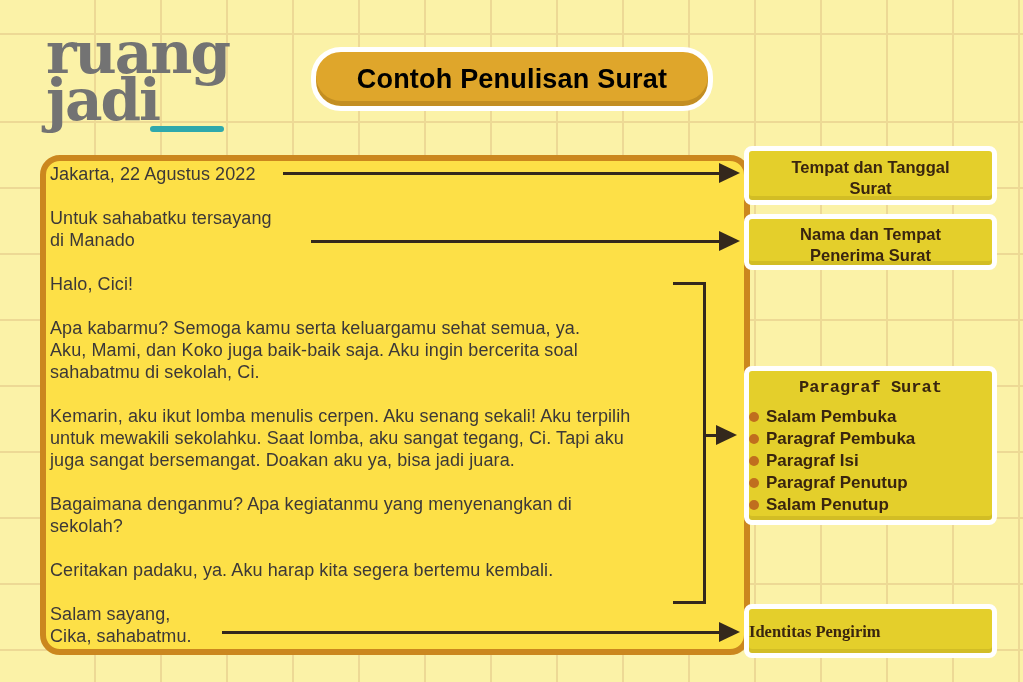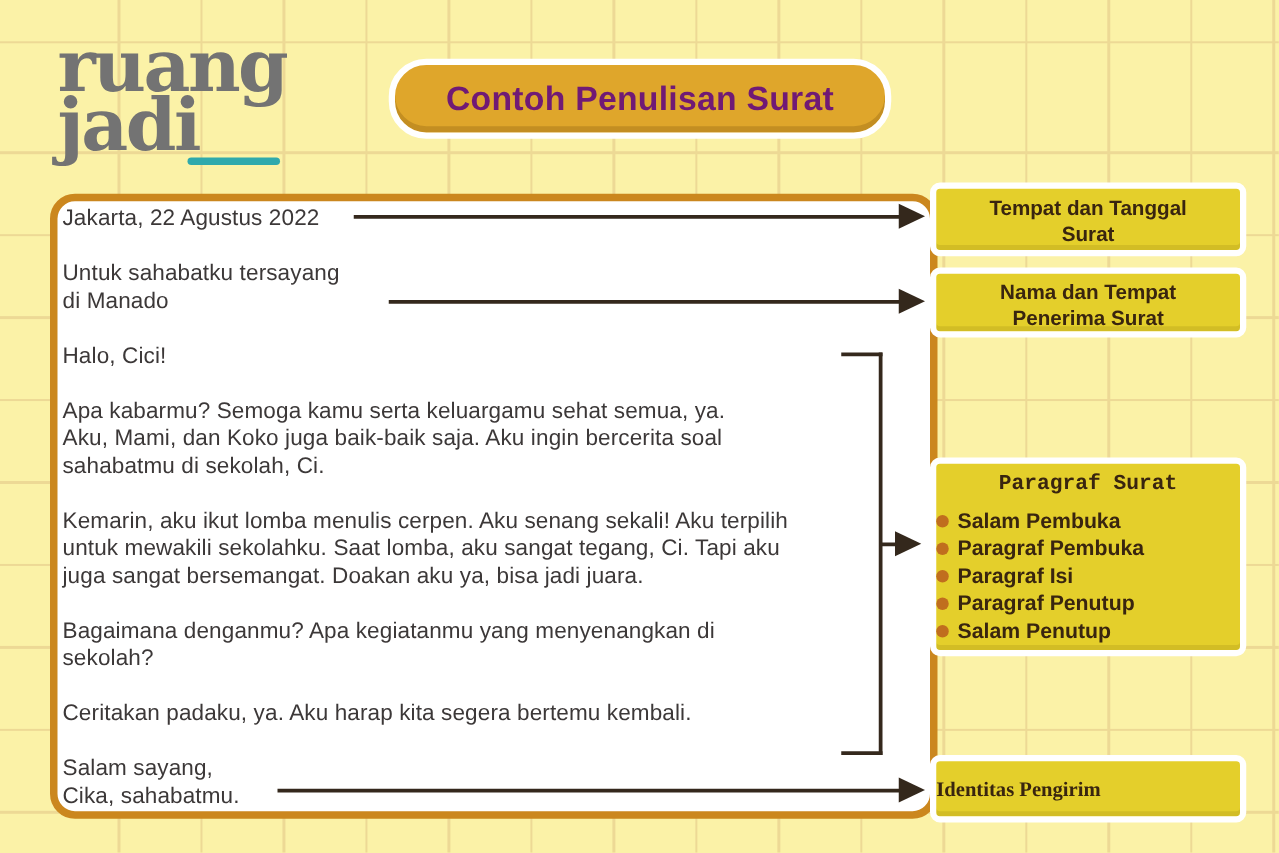--- a/index.html
+++ b/index.html
@@ -16,24 +16,24 @@
   .logo{position:absolute;left:46px;top:30px;color:#737373;
     font-family:"DejaVu Serif",serif;font-weight:bold;font-size:58px;
     line-height:47px;letter-spacing:-2px;}
   .logo-underline{position:absolute;left:104px;top:96px;width:74px;height:6px;
     background:#2FA9AC;border-radius:3px;}
   
   .title-badge{position:absolute;left:311px;top:47px;width:402px;height:64px;
     background:#DFA62B;border:5px solid #FFFFFF;border-radius:30px;box-sizing:border-box;
     box-shadow:inset 0 -5px 0 rgba(122,84,10,0.28);
     display:flex;align-items:center;justify-content:center;}
-  .title-badge span{color:#701a75;font-weight:bold;font-size:27px;letter-spacing:0.2px;}
+  .title-badge span{color:#000000;font-weight:bold;font-size:27px;letter-spacing:0.2px;}
   
   .letter-card{position:absolute;left:40px;top:155px;width:710px;height:500px;
-    box-sizing:border-box;background:#ffffff;border:6px solid #CB871E;border-radius:20px;
+    box-sizing:border-box;background:#fde047;border:6px solid #CB871E;border-radius:20px;
     padding:2px 8px 0 4px;}
   .letter-card p{margin:0 0 22px 0;font-size:18px;line-height:22px;color:#3C3838;letter-spacing:0.1px;}
   .letter-card p:last-child{margin-bottom:0;}
   
   .ann-box{position:absolute;left:744px;width:253px;box-sizing:border-box;
     background:#E4CF2B;border:5px solid #FFFFFF;border-radius:8px;
     box-shadow:inset 0 -4px 0 rgba(130,110,10,0.18);
     color:#39250F;font-weight:bold;text-align:center;}
   .ann-box .line{font-size:16.5px;line-height:21px;}
   .ann-tempat{top:146px;height:59px;padding-top:6px;}

